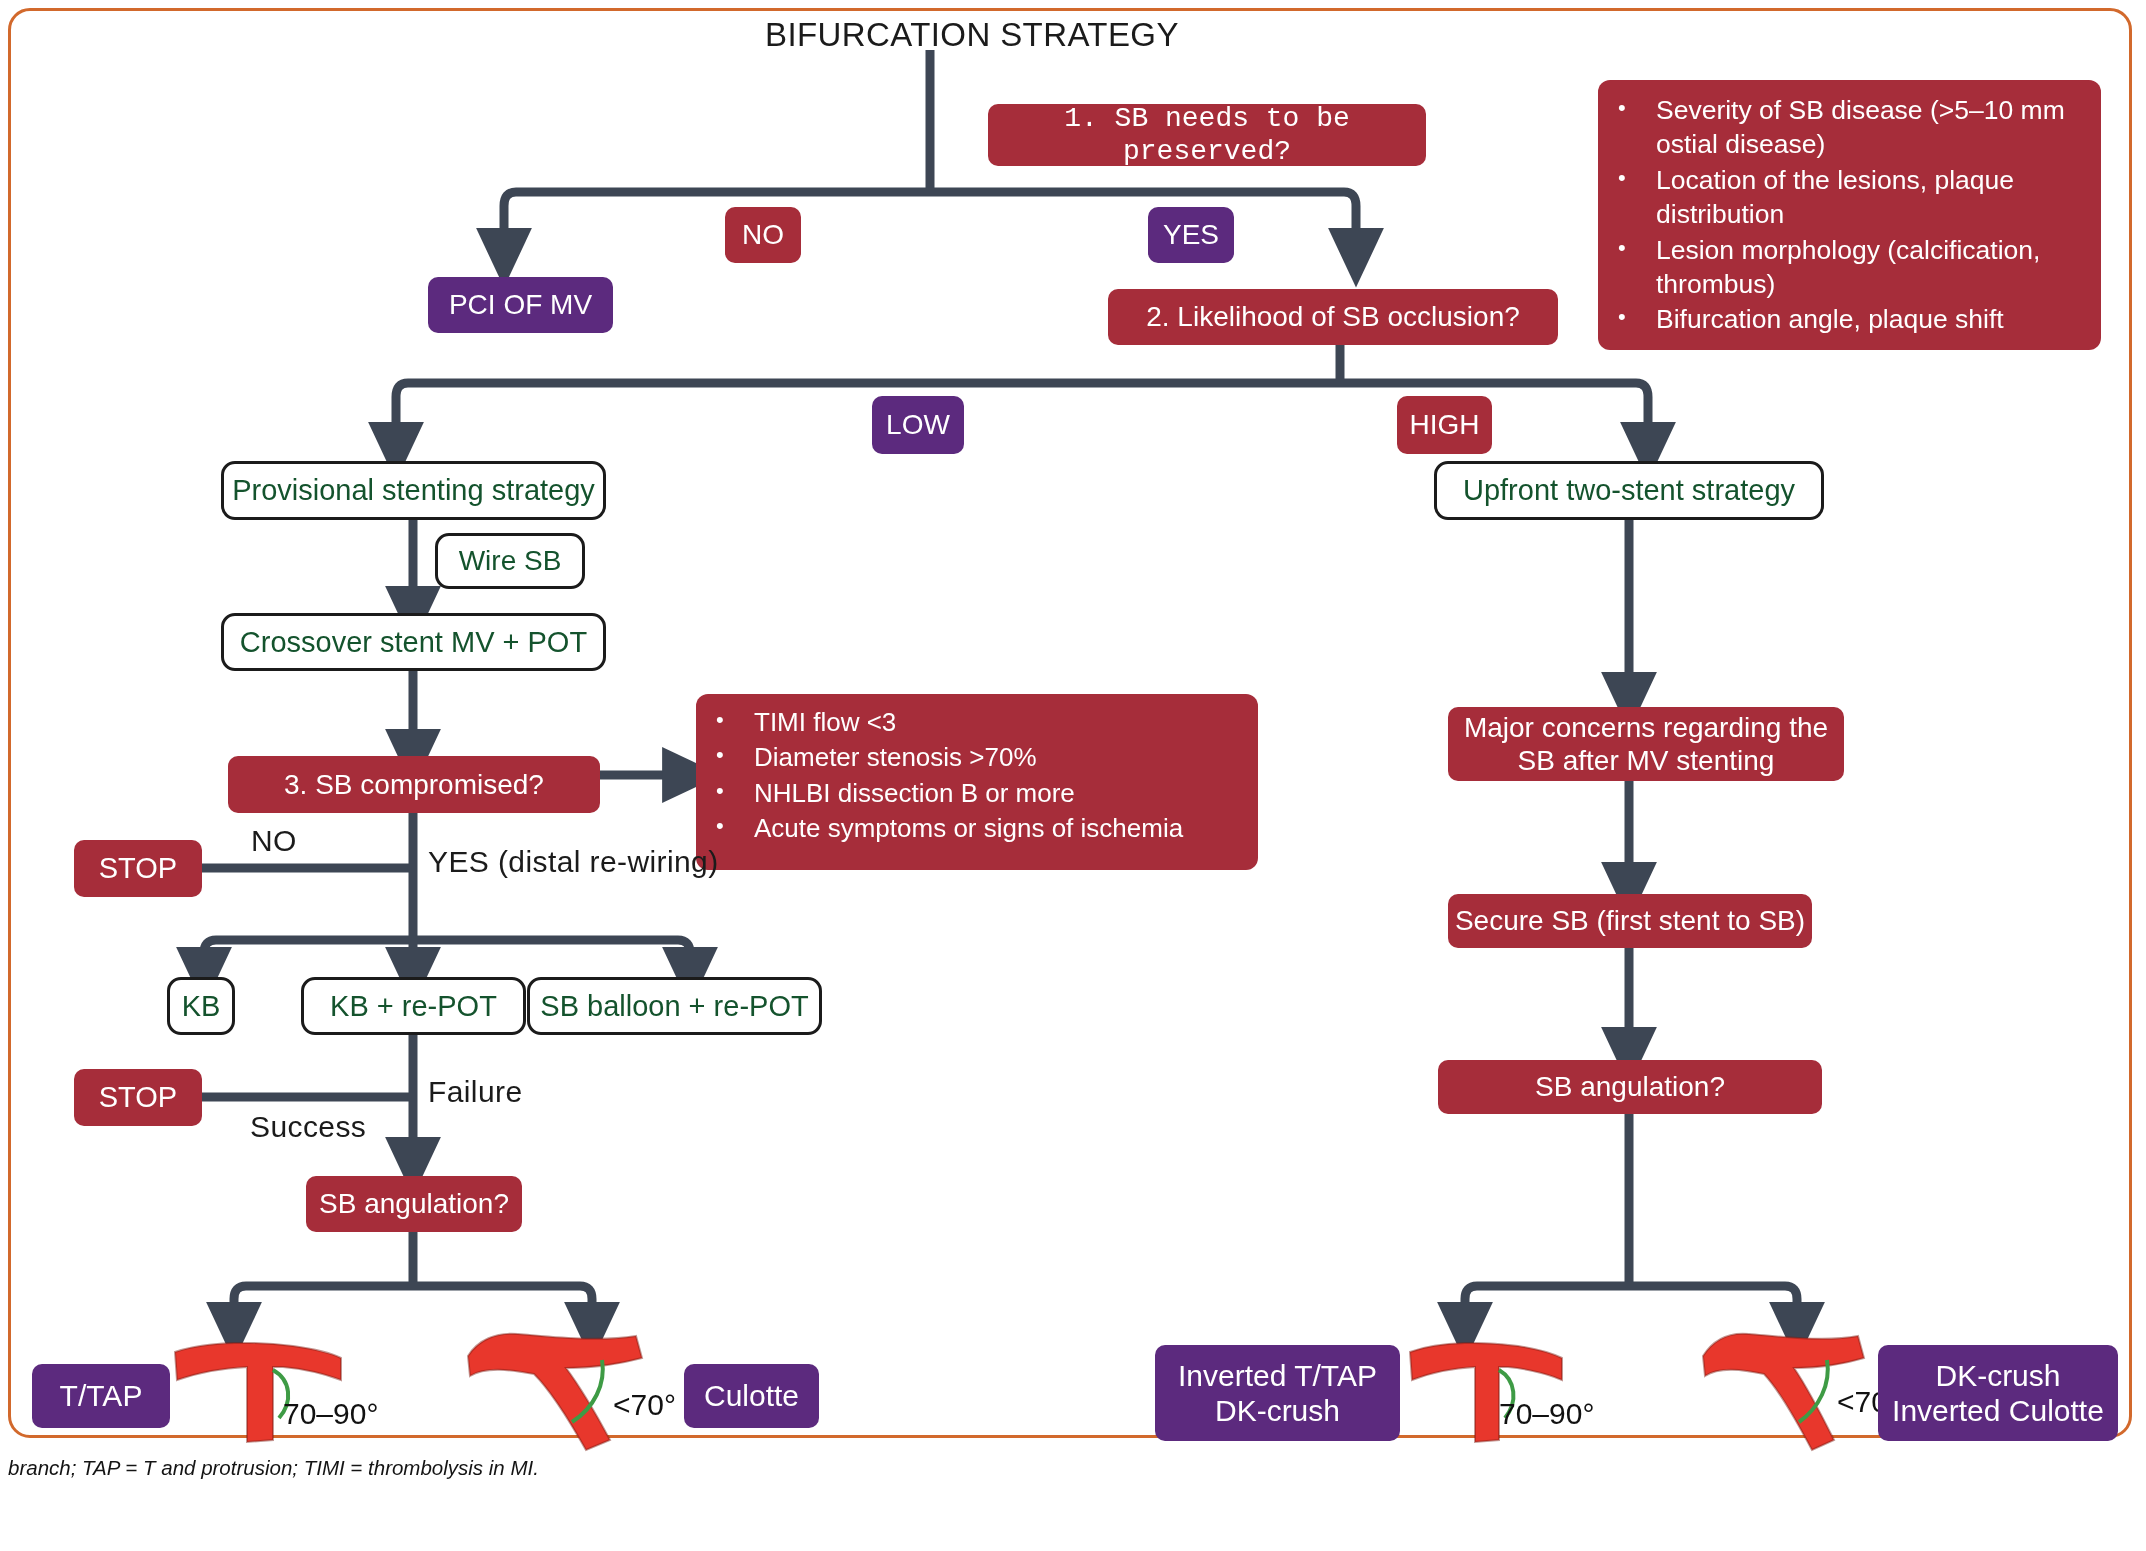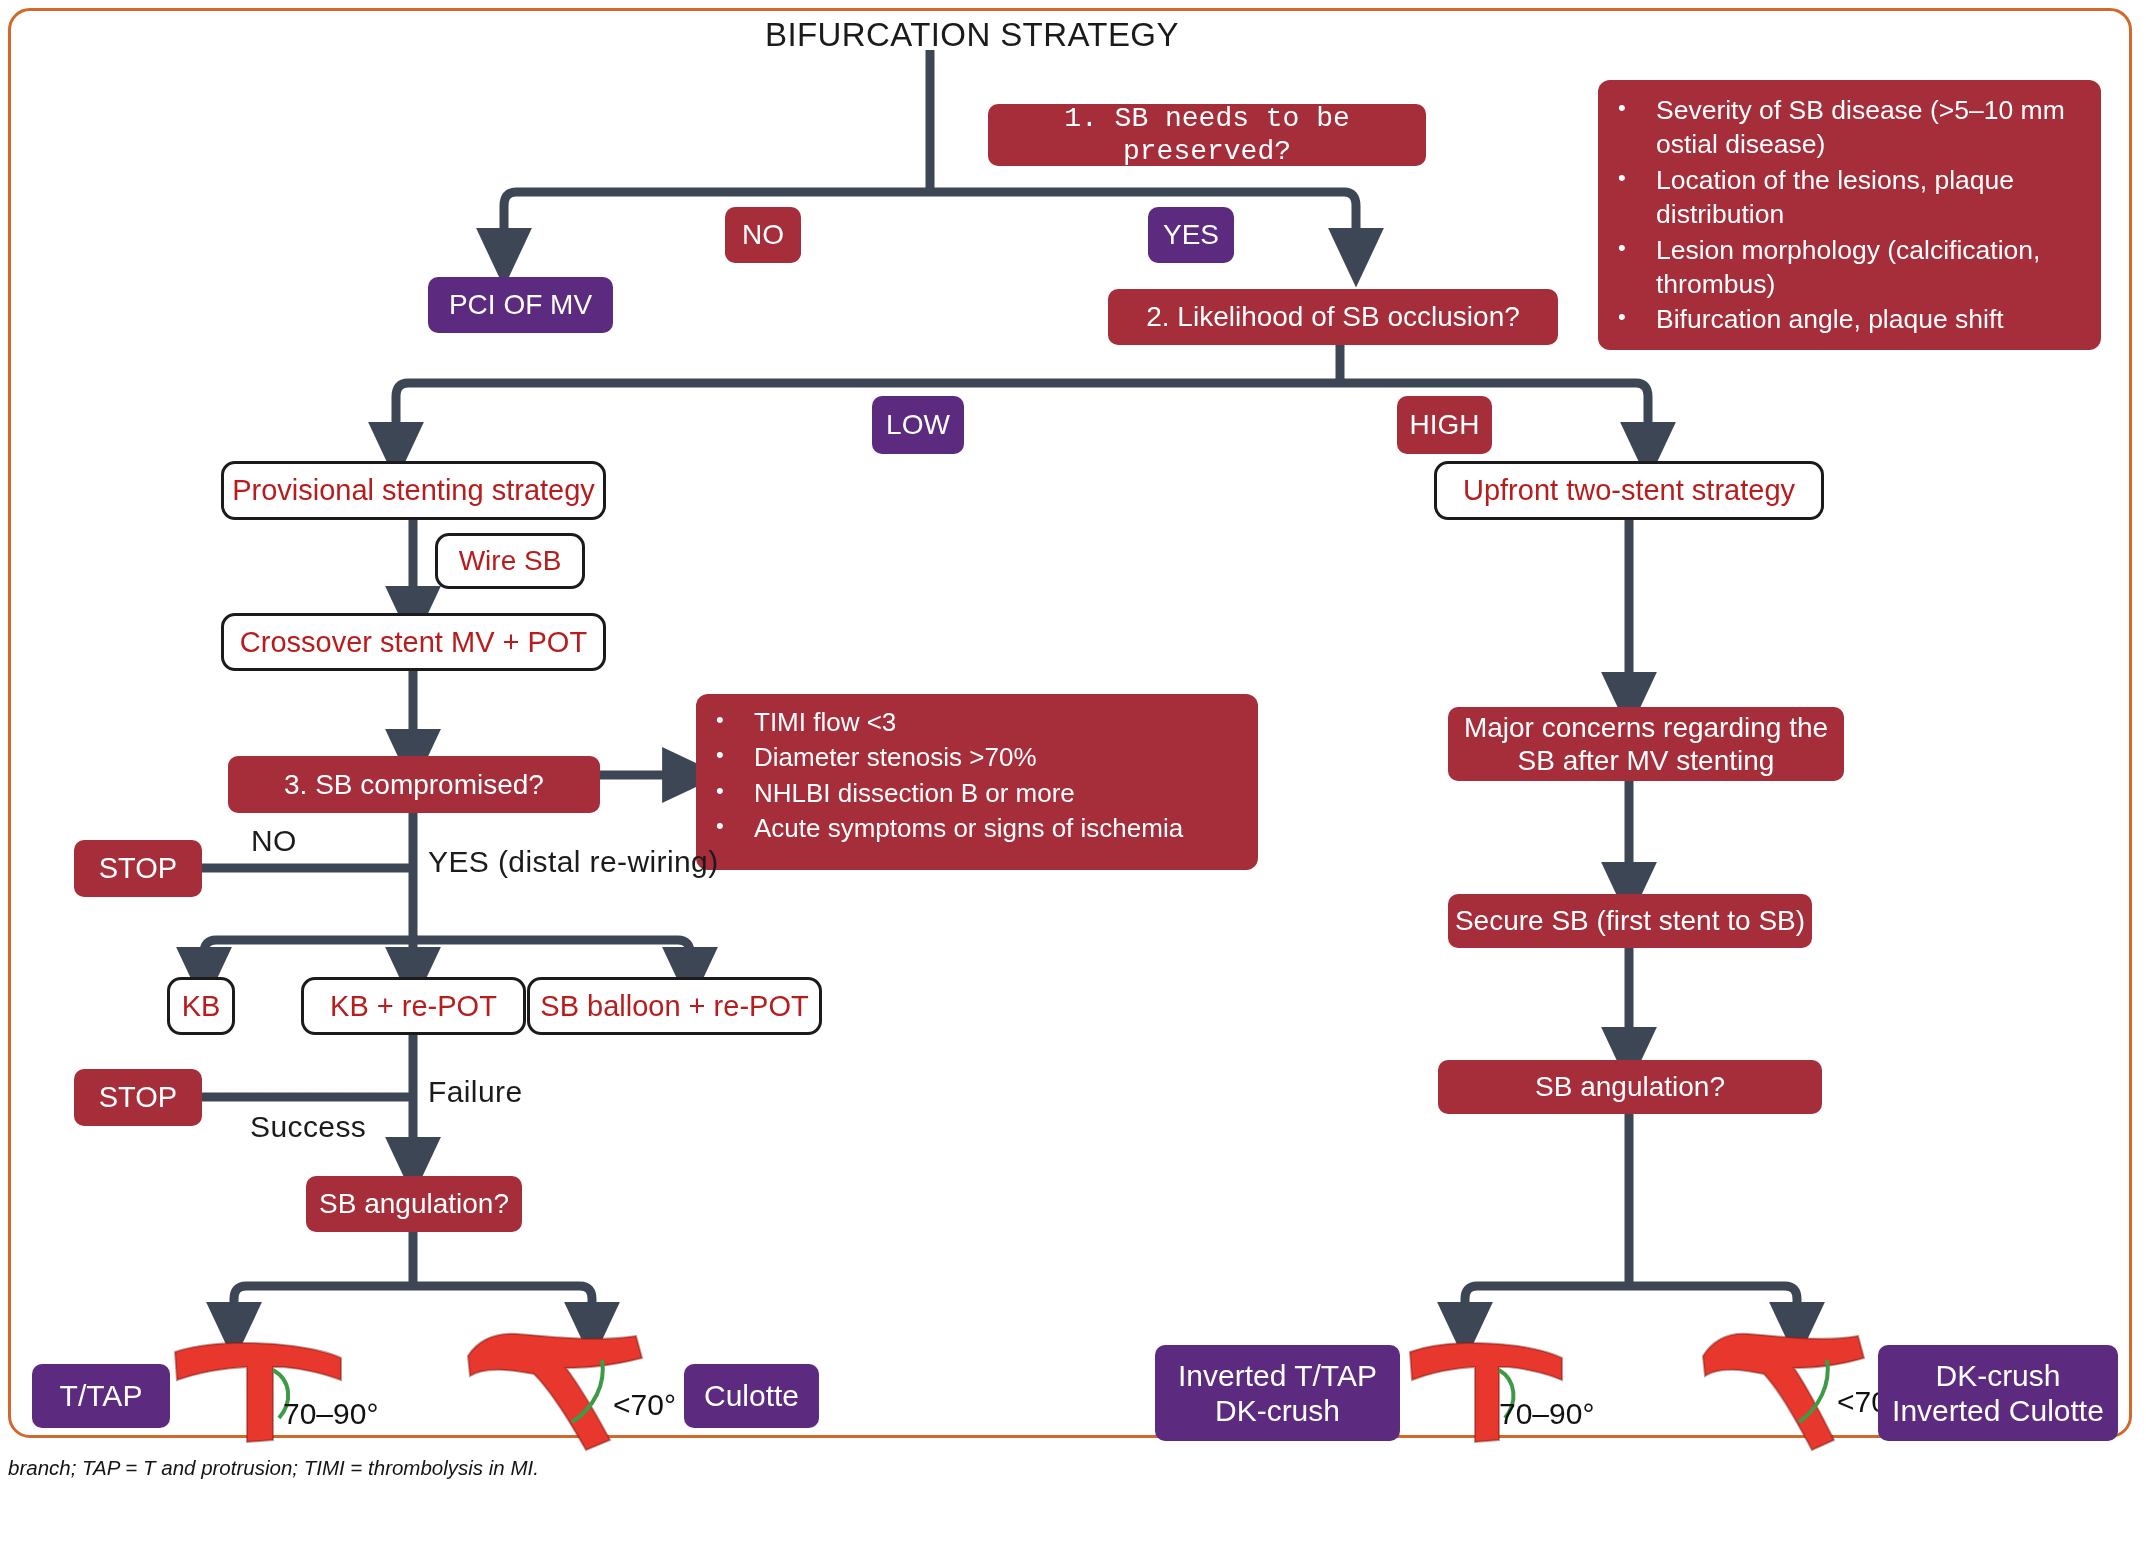--- a/index.html
+++ b/index.html
@@ -18,21 +18,21 @@
   }
 
   
   #wires{position:absolute;left:0;top:0;width:2146px;height:1551px;pointer-events:none;}
 
   
   .node{position:absolute;box-sizing:border-box;display:flex;align-items:center;
         justify-content:center;text-align:center;line-height:1.18;}
   .red{background:#A62D3A;color:#ffffff;border-radius:10px;}
   .purple{background:#5C2A7E;color:#ffffff;border-radius:10px;}
-  .white{background:#ffffff;color:#b91c1c;border:3px solid #1b1b1b;border-radius:14px;}
+  .white{background:#ffffff;color:#14532d;border:3px solid #1b1b1b;border-radius:14px;}
 
   .title{position:absolute;color:#1b1b1b;letter-spacing:.4px;white-space:nowrap;}
 
   
   .bulletbox{position:absolute;background:#A62D3A;color:#fff;border-radius:12px;
              box-sizing:border-box;padding:14px 18px 14px 20px;}
   .bulletbox ul{margin:0;padding:0;list-style:none;}
   .bulletbox li{display:flex;align-items:flex-start;margin:0 0 2px 0;}
   .bulletbox li .dot{flex:0 0 auto;width:38px;text-align:left;font-size:22px;line-height:1.28;}
   .bulletbox li .txt{flex:1 1 auto;line-height:1.28;}

